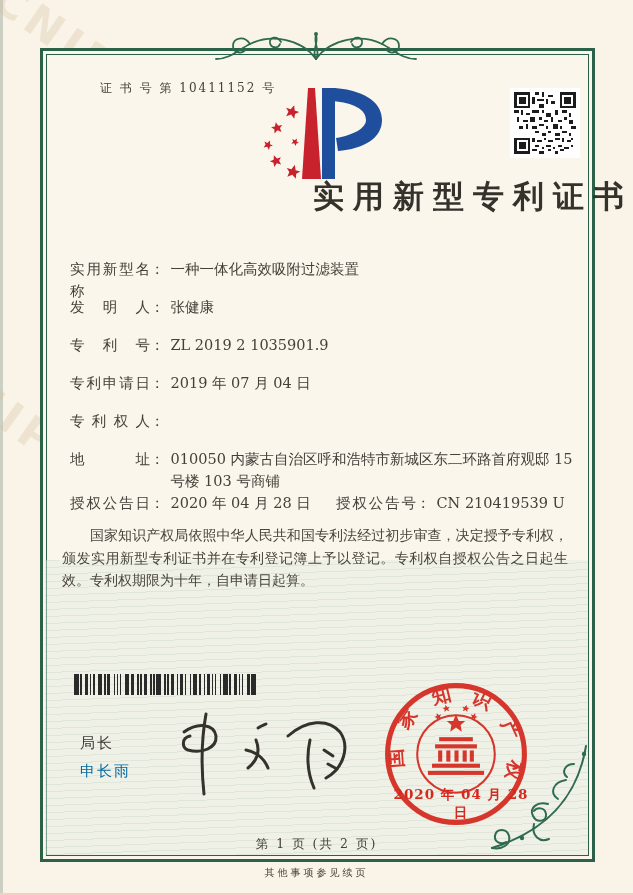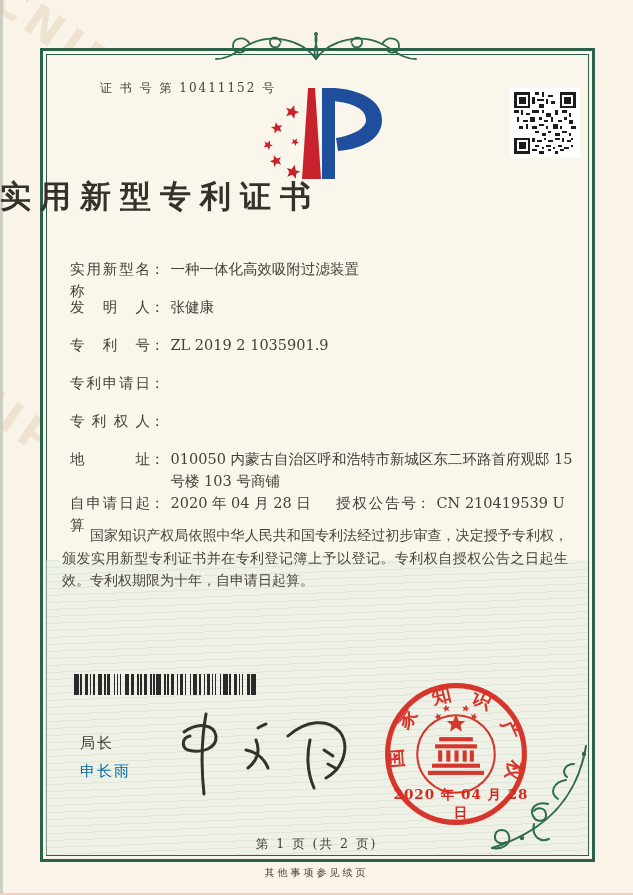--- a/index.html
+++ b/index.html
@@ -33,21 +33,21 @@
          pointer-events:none;}
 
   .ornament{position:absolute;}
   .orn-top{left:206px;top:28px;}
   .orn-corner{left:486px;top:742px;}
 
   
   .cert-no{position:absolute;left:70px;top:80px;font-size:12px;letter-spacing:2px;color:#44403a;margin-left:30px;}
   .logo{position:absolute;left:240px;top:84px;}
   .qr{position:absolute;left:510px;top:88px;width:66px;height:66px;background:#fff;padding:2px;}
-  .title{position:absolute;left:0;top:176px;width:100%;text-align:left;
+  .title{position:absolute;left:0;top:176px;width:100%;text-align:right;
          font-size:31px;font-weight:bold;letter-spacing:9px;color:#35322c;}
 
   
   .frow{position:absolute;left:70px;right:56px;display:flex;align-items:flex-start;
         font-size:14.5px;line-height:22px;color:#45413a;}
   .flabel{flex:0 0 80px;text-align:justify;text-align-last:justify;}
   .fcolon{flex:0 0 auto;}
   .fvalue{flex:1 1 auto;margin-left:6px;}
   .fgroup1{flex:0 0 252px;display:flex;}
   .fgroup2{flex:1 1 auto;display:flex;margin-left:14px;}
@@ -226,33 +226,34 @@
   <span class="fvalue">张健康</span>
 </div>
 <div class="frow r2">
   <span class="flabel">专利号</span>
     <span class="fcolon">：</span>
   <span class="fvalue">ZL 2019 2 1035901.9</span>
 </div>
 <div class="frow r3">
   <span class="flabel">专利申请日</span>
     <span class="fcolon">：</span>
+  <span class="fvalue">2019 年 07 月 04 日</span>
 </div>
 <div class="frow r4">
   <span class="flabel">专利权人</span>
     <span class="fcolon">：</span>
 </div>
 <div class="frow r5">
   <span class="flabel">地址</span>
     <span class="fcolon">：</span>
   <span class="fvalue">010050 内蒙古自治区呼和浩特市新城区东二环路首府观邸 15 号楼 103 号商铺</span>
 </div>
 <div class="frow r6">
   <span class="fgroup1 fg">
-    <span class="flabel">自申请日起算</span>
+    <span class="flabel">授权公告日</span>
       <span class="fcolon">：</span>
     <span class="fvalue">2020 年 04 月 28 日</span>
   </span>
   <span class="fgroup2 fg">
     <span class="flabel">授权公告号</span>
       <span class="fcolon">：</span>
     <span class="fvalue">CN 210419539 U</span>
   </span>
 </div>
 

